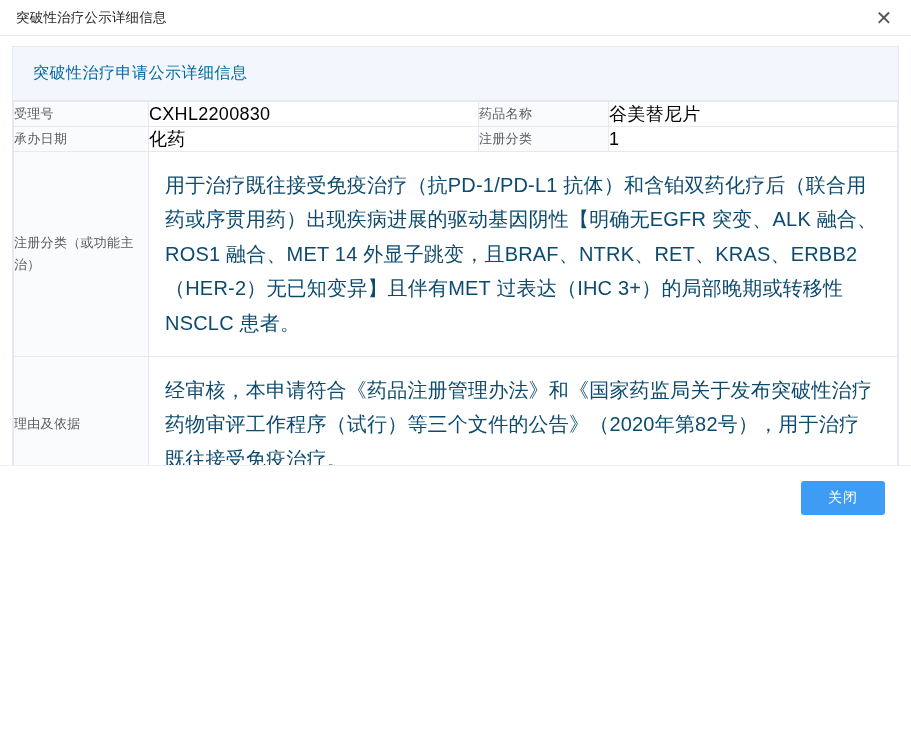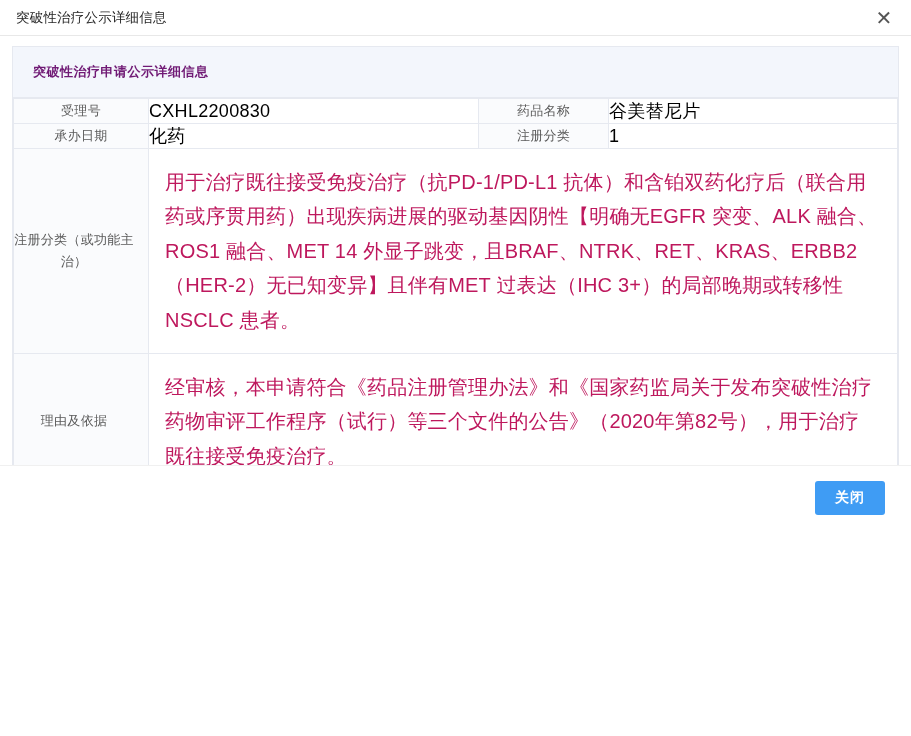--- a/index.html
+++ b/index.html
@@ -60,62 +60,62 @@
     overflow: hidden;
   }
   .panel {
     border: 1px solid #e6e9f0;
     border-bottom: none;
     box-sizing: border-box;
   }
   .panel-title {
     background: #f3f6fc;
     padding: 16px 20px;
-    font-size: 13px;
-    font-weight: bold;
-    color: #701a75;
+    font-size: 16px;
+    font-weight: normal;
+    color: #0369a1;
     letter-spacing: 0.5px;
     border-bottom: 1px solid #e6e9f0;
   }
   table.detail {
     width: 100%;
     border-collapse: collapse;
     table-layout: fixed;
     font-size: 14px;
   }
   table.detail td {
     border: 1px solid #e6e9f0;
     padding: 0;
     vertical-align: middle;
   }
   td.label {
     background: #fafbfd;
     color: #5a5a5a;
-    text-align: center;
+    text-align: left;
     padding: 9px 12px 9px 8px;
     font-size: 13px;
     vertical-align: middle;
     letter-spacing: 0.3px;
   }
   td.value {
     color: #000000;
     padding: 9px 12px;
     font-size: 18px;
     letter-spacing: 0.3px;
   }
   td.label.tall {
     vertical-align: middle;
     line-height: 1.7;
     padding-right: 14px;
   }
   td.value.para {
     font-size: 20px;
     line-height: 1.72;
     padding: 16px 18px 16px 16px;
-    color: #be185d;
+    color: #0c4a6e;
     letter-spacing: 0.2px;
   }
   .col-l1 { width: 135px; }
   .col-v1 { width: 330px; }
   .col-l2 { width: 130px; }
   .col-v2 { width: auto; }
   .dialog-footer {
     height: 64px;
     min-height: 64px;
     display: flex;
@@ -125,25 +125,24 @@
     box-sizing: border-box;
     background: #ffffff;
     border-top: 1px solid #f0f0f0;
   }
   .btn-primary {
     background: #3f9cf4;
     color: #ffffff;
     border: none;
     border-radius: 3px;
     font-size: 14px;
-    padding: 8px 20px;
+    padding: 8px 27px;
     cursor: pointer;
     font-family: "Liberation Sans", sans-serif;
     letter-spacing: 1px;
-    font-weight: bold;
   }
 </style>
 </head>
 <body>
 
 <div class="dialog">
 
   <div class="dialog-header">
     <span class="dialog-title">突破性治疗公示详细信息</span>
     <span class="close-icon">✕</span>

